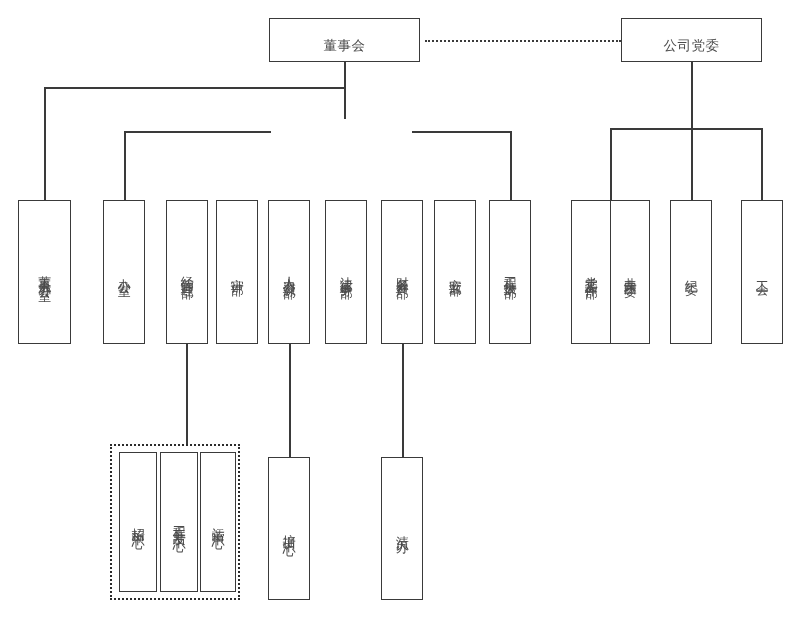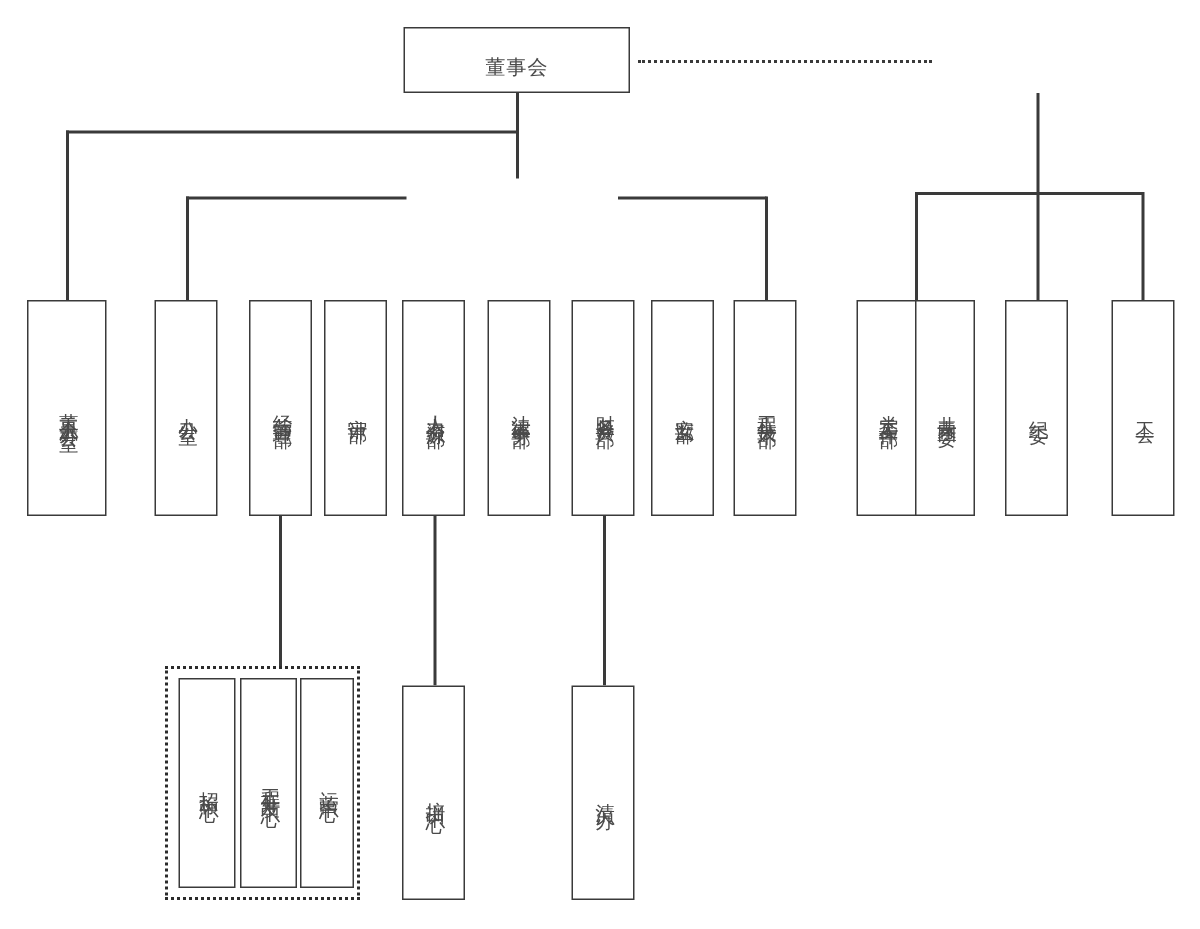--- a/index.html
+++ b/index.html
@@ -99,20 +99,23 @@
   <div class="ln v" style="left:186px; top:344px; height:100px;"></div>
 
   <div class="ln v" style="left:289px; top:344px; height:113px;"></div>
 
   <div class="ln v" style="left:402px; top:344px; height:113px;"></div>
 
   <div class="node horiz" style="left:269px; top:18px; width:151px; height:44px;">
     <span class="label">董事会</span>
   </div>
 
+  <div class="node horiz" style="left:621px; top:18px; width:141px; height:44px;">
+    <span class="label">公司党委</span>
+  </div>
 
 
   <div class="node vert" style="left:18px; top:200px; width:53px; height:144px;">
     <span class="label">董事会办公室</span>
   </div>
 
   <div class="node vert" style="left:103px; top:200px; width:42px; height:144px;">
     <span class="label">办公室</span>
   </div>
 

